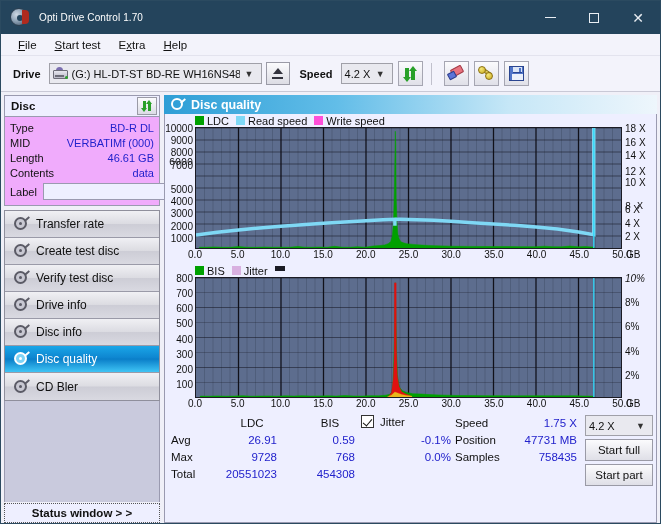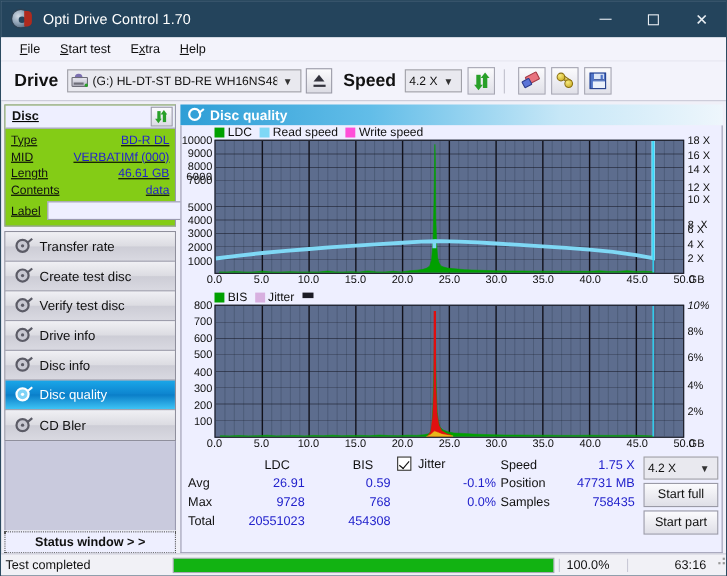--- a/index.html
+++ b/index.html
@@ -45,21 +45,21 @@
     left: 6px; top: 6px; width: 6px; height: 6px;
     border-radius: 50%; background: #24445c;
   }
   .title-icon .redwedge {
     position: absolute; left: 13px; top: 3px;
     width: 7px; height: 14px;
     background: #b02a1e;
     border-radius: 0 4px 4px 0;
   }
   .title-text {
-    font-size: 13px; letter-spacing: .1px;
+    font-size: 10px; letter-spacing: .1px;
     color: #fff; flex: 1;
   }
   .win-btns { display: flex; height: 33px; }
   .win-btn {
     width: 44px; height: 33px;
     display: flex; align-items: center; justify-content: center;
     color: #e9eef3; font-size: 13px;
     cursor: default;
   }
   .glyph-min { display:block; width:11px; height:1px; background:#e9eef3; }
@@ -81,21 +81,21 @@
   .menu-item u { text-decoration: underline; }
 
   
   .toolbar {
     height: 36px; flex: none;
     background: #f3f3fb;
     display: flex; align-items: center;
     padding: 0 6px;
     border-bottom: 1px solid #c9c9d6;
   }
-  .tb-label { font-weight: bold; font-size: 16px; margin: 0 8px 0 6px; color:#111; }
+  .tb-label { font-weight: bold; font-size: 11px; margin: 0 8px 0 6px; color:#111; }
   .combo {
     height: 21px; background: #e9e9ef;
     border: 1px solid #a0a0a8;
     display: flex; align-items: center;
     font-size: 11px; color: #111;
     padding: 0 2px 0 3px;
   }
   .combo .caret {
     margin-left: auto; padding: 0 5px;
     color: #333; font-size: 9px;
@@ -192,23 +192,22 @@
   
   .body-split { flex: 1; display: flex; min-height: 0; padding: 3px 3px 0 3px; }
 
   
   .left {
     width: 156px; flex: none;
     display: flex; flex-direction: column;
   }
   .disc-box {
     border: 1px solid #9a9ab0;
-    background: #84cc16;
+    background: #f0abfc;
     flex: none;
-    text-decoration: underline;
   }
   .disc-head {
     height: 21px; display:flex; align-items:center;
     border-bottom: 1px solid #9a9ab0;
     background: #eeefff;
     padding-left: 6px;
   }
   .disc-head .t { font-weight: bold; font-size: 11.5px; color:#111; }
   .disc-head .btn {
     margin-left:auto; margin-right:2px;
@@ -852,27 +851,14 @@
             </div>
             <div class="sr-btn">Start full</div>
             <div class="sr-btn">Start part</div>
           </div>
         </div>
 
       </div>
     </div>
   </div>
 
-  <div class="statusbar">
-    <div class="sb-text">Test completed</div>
-    <div class="sb-progress">
-      <div class="bar" id="pbar" style="width: 100%;"></div>
-    </div>
-    <div class="sb-pct">100.0%</div>
-    <div class="sb-time">63:16</div>
-    <div class="sb-grip">
-      <i style="right:1px;bottom:1px;"></i>
-        <i style="right:5px;bottom:1px;"></i>
-        <i style="right:1px;bottom:5px;"></i>
-    </div>
-  </div>
 
 </div>
 
 </body></html>

